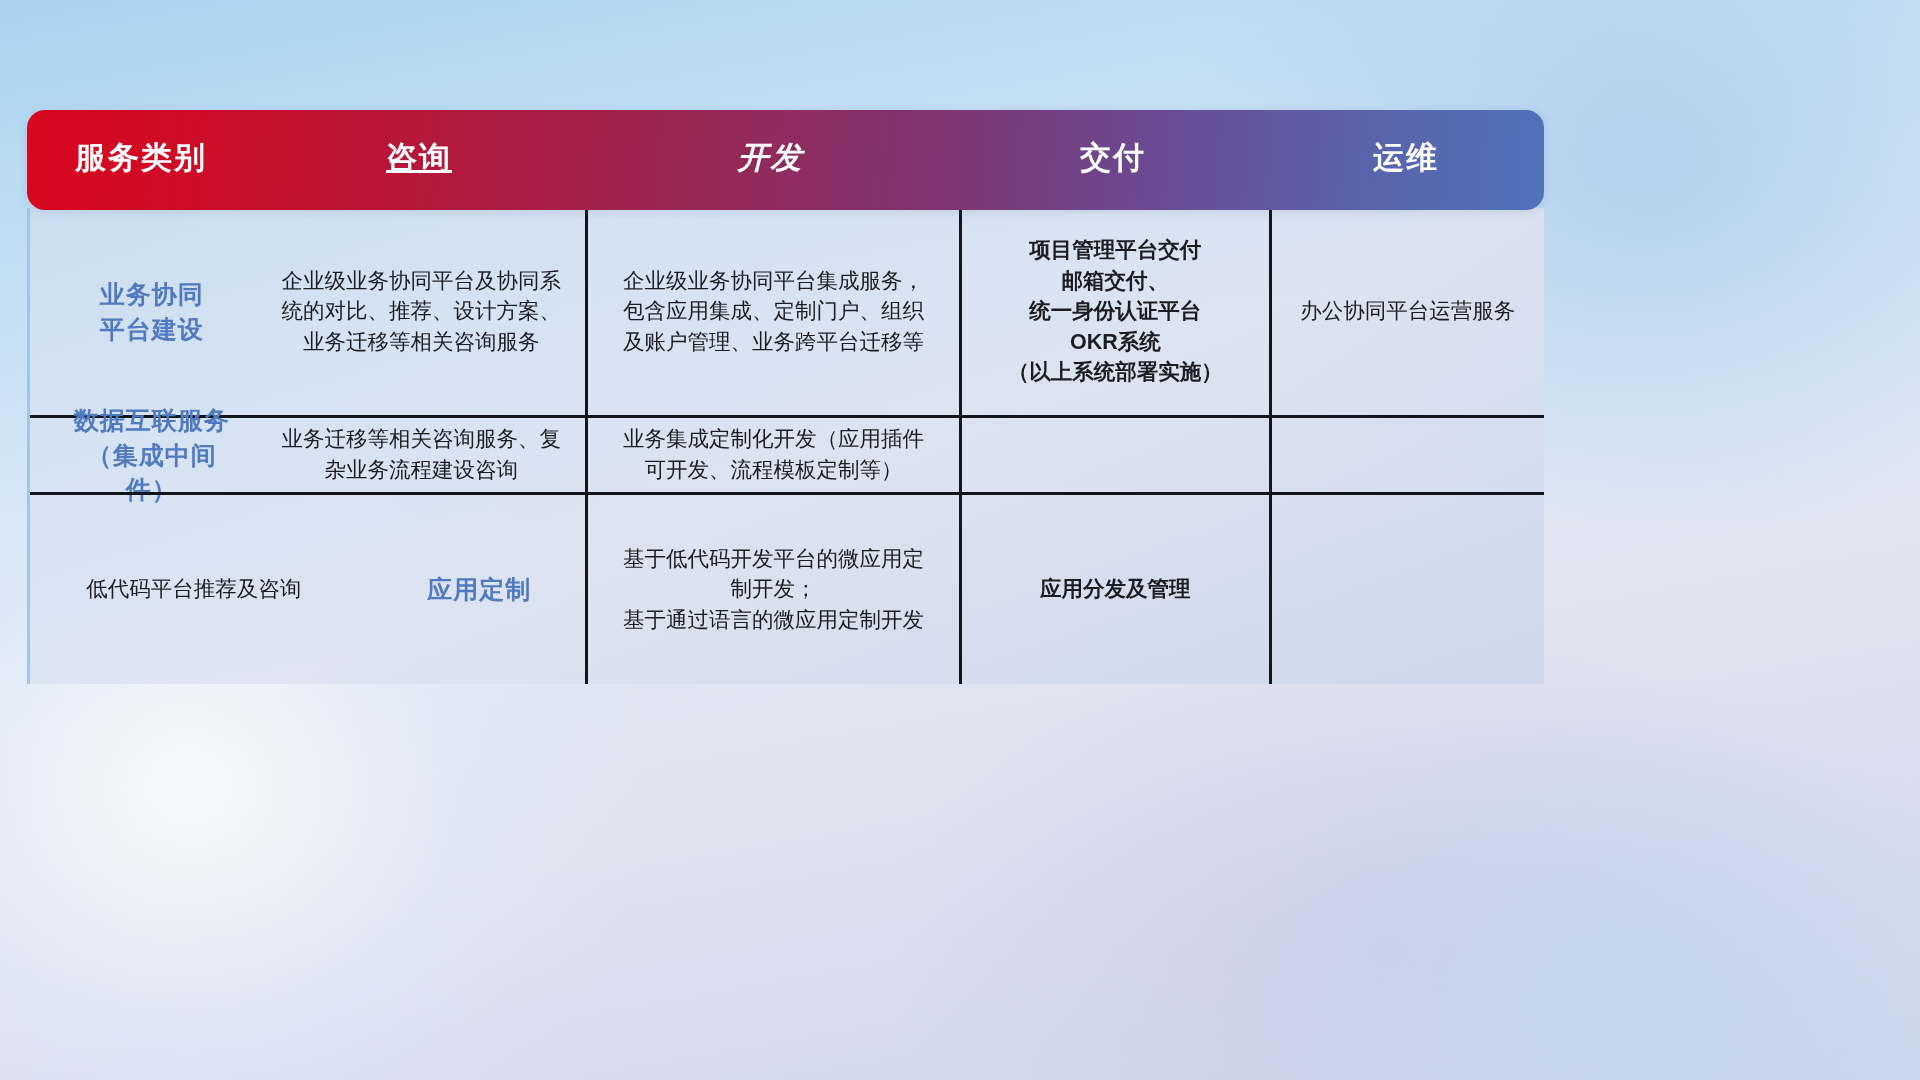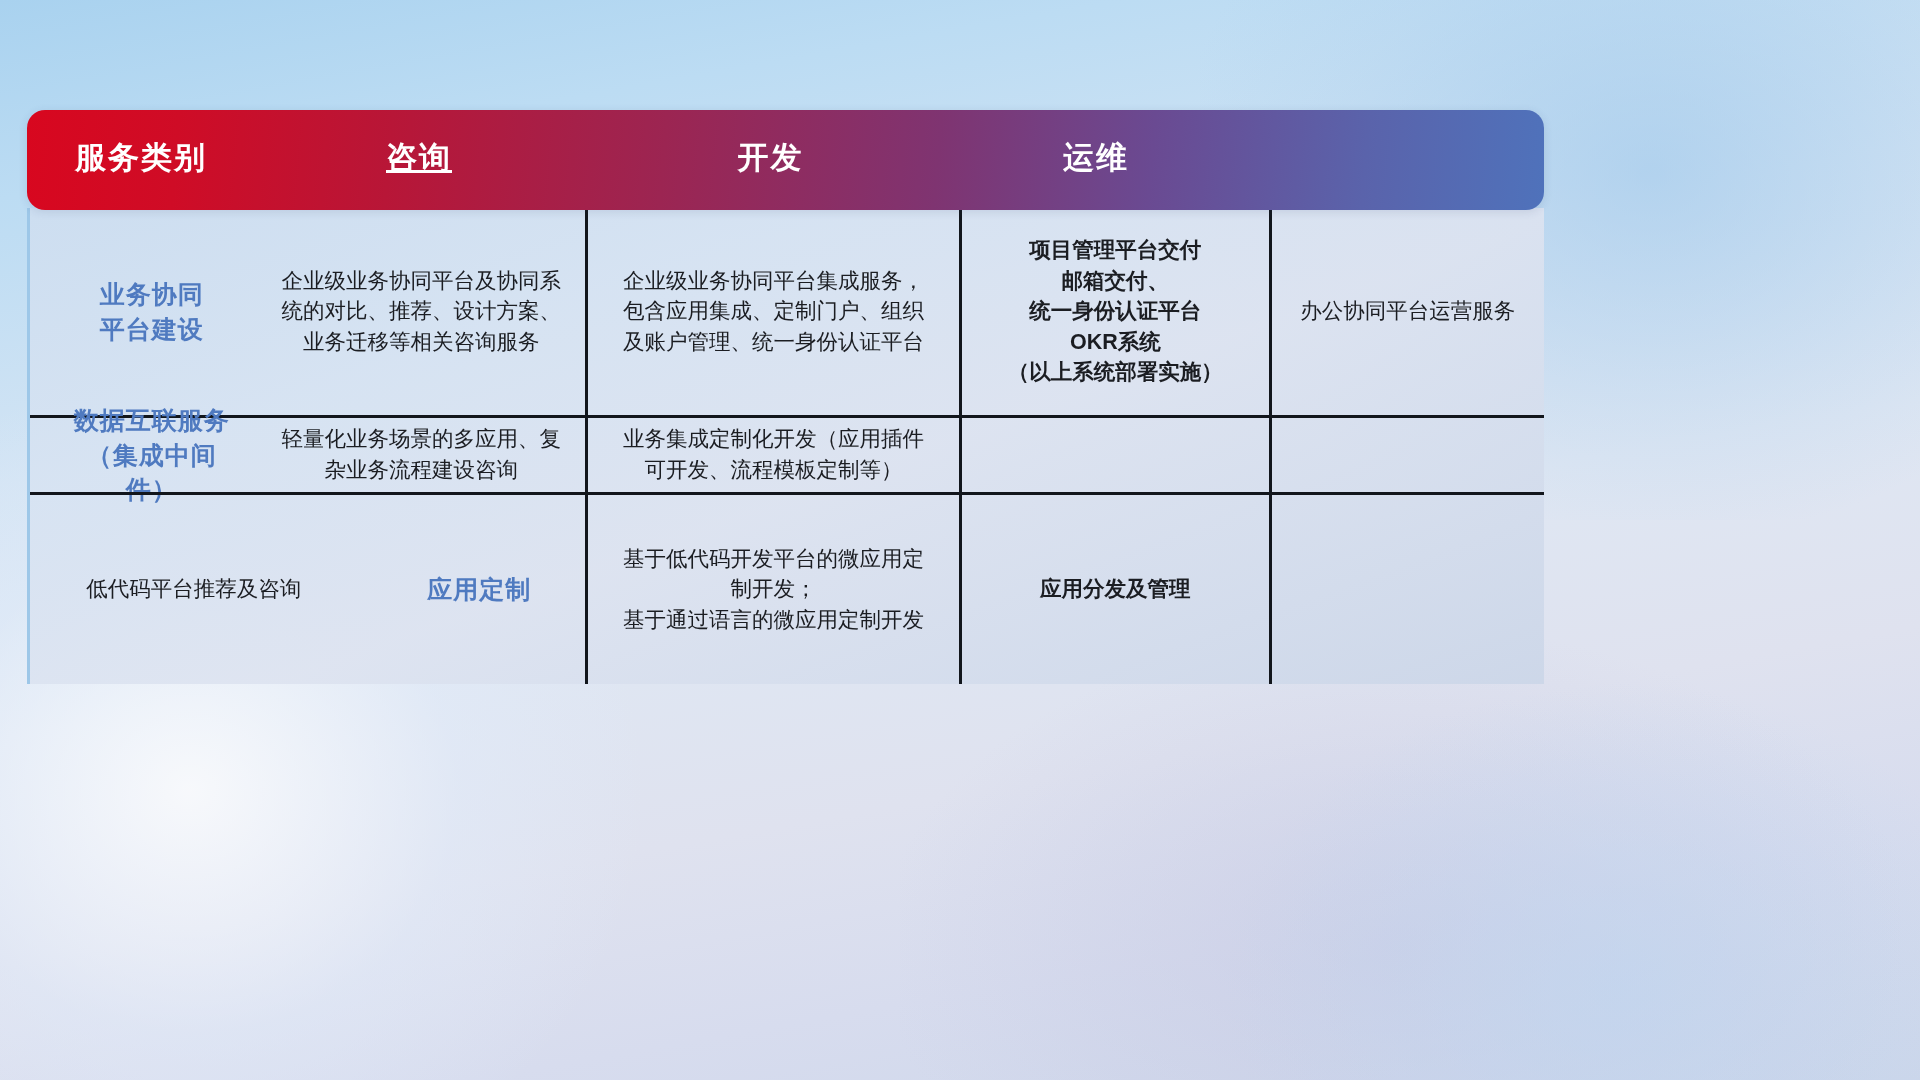--- a/index.html
+++ b/index.html
@@ -140,65 +140,66 @@
   .c3 { width: 310px; font-weight: bold; }
   .c4 { width: 276px; }
 
   .r0 { height: 207px; }
   .r1 { height:  77px; justify-content: center; }
   .r2 { height: 192px; }
 
   
   .h0 { width: 228px; }
   .h1 { width: 328px; text-decoration: underline; }
-  .h2 { width: 375px; }
+  .h2 { width: 375px; font-style: italic; }
   .h3 { width: 310px; }
   .h4 { width: 276px; }
 </style>
 </head>
 <body>
 
 <div id="bg-base"></div>
 <div id="bg-glow-right"></div>
 <div id="bg-glow-left"></div>
 <div id="bg-glow-mid"></div>
 <div id="bg-glow-br"></div>
 
 <div id="table-wrap">
 
   <div id="header-row">
     <div class="hcell h0">服务类别</div>
     <div class="hcell h1">咨询</div>
     <div class="hcell h2">开发</div>
+    <div class="hcell h3">交付</div>
     <div class="hcell h4">运维</div>
   </div>
 
   <div id="body-panel">
 
     <div class="body-row r0">
       <div class="cell rowlabel c0">业务协同
 平台建设</div>
       <div class="cell c1">企业级业务协同平台及协同系
 统的对比、推荐、设计方案、
 业务迁移等相关咨询服务</div>
       <div class="cell vline c2">企业级业务协同平台集成服务，
 包含应用集成、定制门户、组织
-及账户管理、统一身份认证平台</div>
+及账户管理、业务跨平台迁移等</div>
       <div class="cell vline c3">项目管理平台交付
 邮箱交付、
 统一身份认证平台
 OKR系统
 （以上系统部署实施）</div>
       <div class="cell vline c4">办公协同平台运营服务</div>
     </div>
 
     <div class="body-row r1">
       <div class="cell rowlabel c0">数据互联服务
 （集成中间件）</div>
-      <div class="cell c1">轻量化业务场景的多应用、复
+      <div class="cell c1">业务迁移等相关咨询服务、复
 杂业务流程建设咨询</div>
       <div class="cell vline c2">业务集成定制化开发（应用插件
 可开发、流程模板定制等）</div>
       <div class="cell vline c3"></div>
       <div class="cell vline c4"></div>
     </div>
 
     <div class="body-row r2">
       <div class="cell c1">低代码平台推荐及咨询</div>
       <div class="cell rowlabel c0">应用定制</div>

